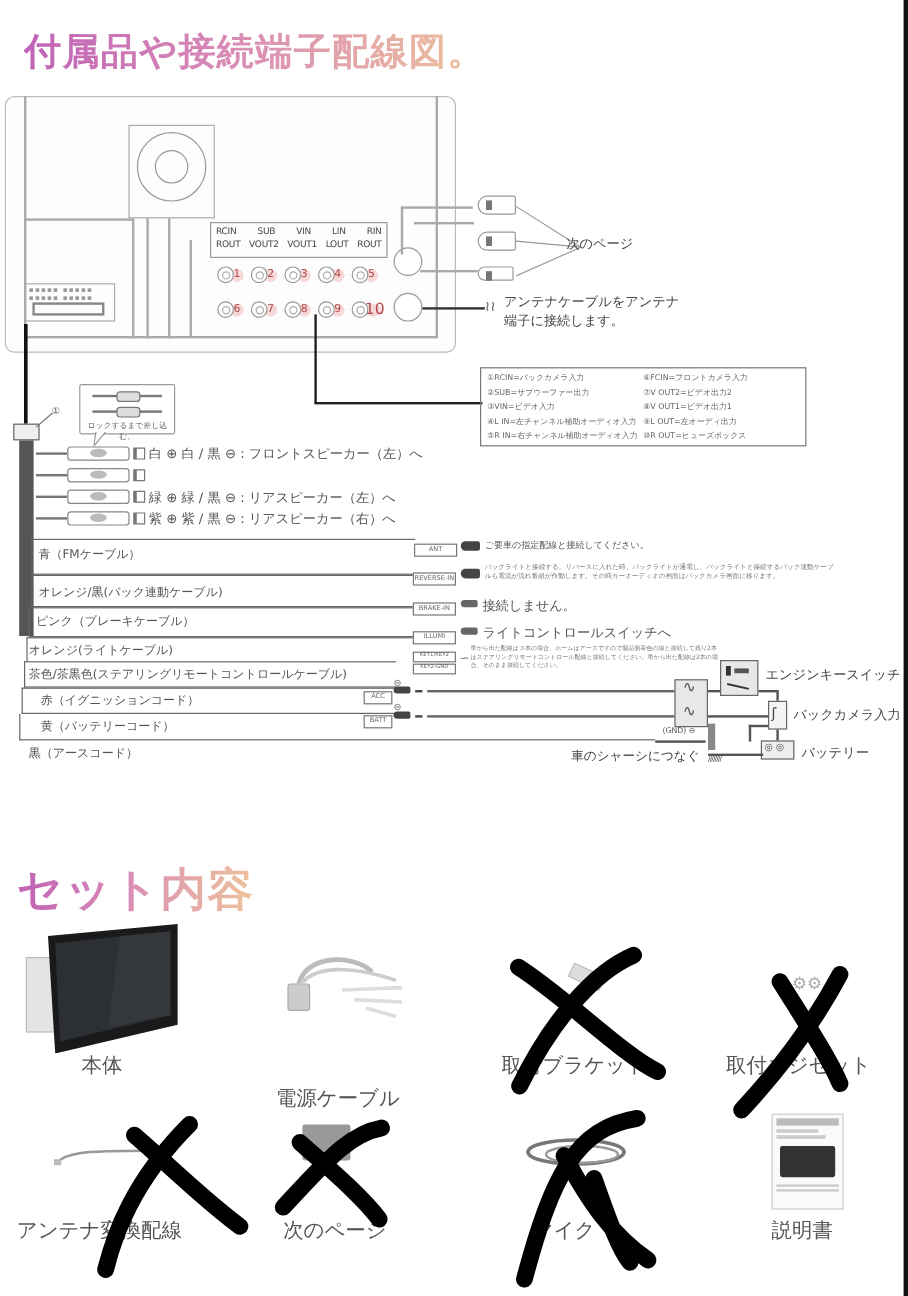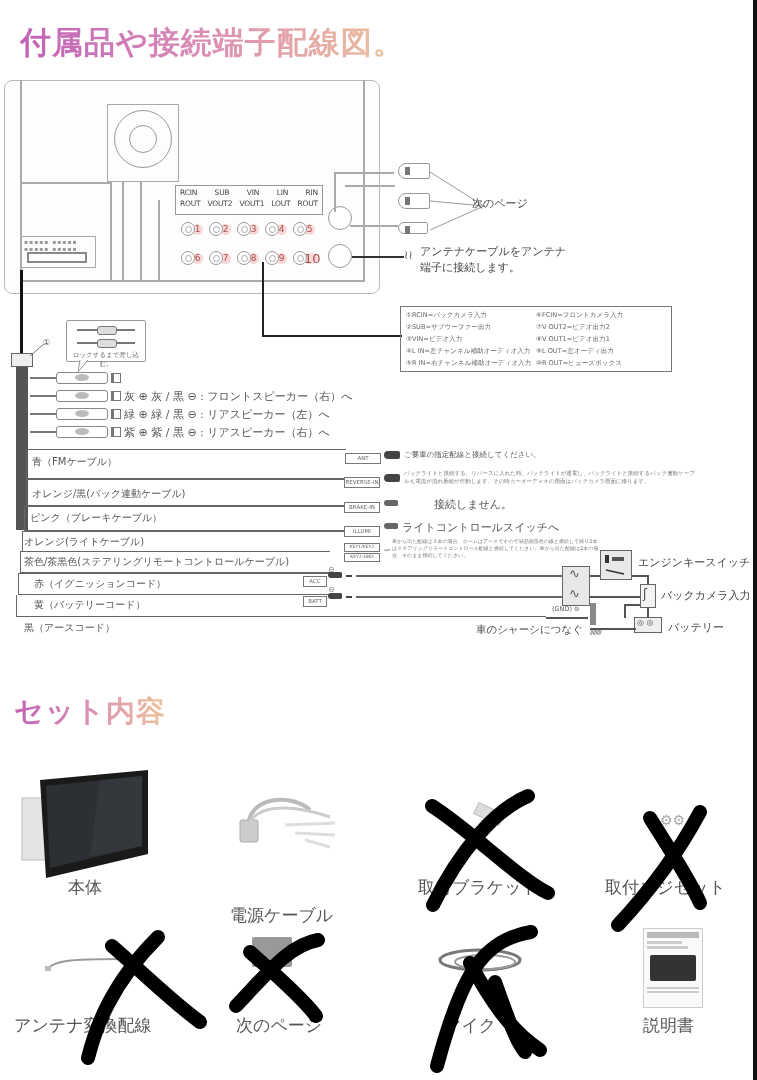--- a/index.html
+++ b/index.html
@@ -6,21 +6,21 @@
   html, body { width: 757px; height: 1080px; background: #ffffff; overflow: hidden; }
   body { position: relative; font-family: "DejaVu Sans", "Liberation Sans", sans-serif; color: #555; }
   .abs { position: absolute; }
   .right-border { position: absolute; left: 753px; top: 0; width: 4px; height: 1080px; background: #111; }
   .title {
     position: absolute; font-weight: bold; letter-spacing: 1px;
     background: linear-gradient(90deg, #c062b6 0%, #d98bb6 45%, #eec39a 100%);
     -webkit-background-clip: text; background-clip: text; color: transparent;
   }
   .title-1 { left: 20px; top: 22px; font-size: 31px; }
-  .title-2 { left: 14px; top: 692px; font-size: 29px; }
+  .title-2 { left: 14px; top: 716px; font-size: 38px; }
 
   
   .unit { left: 4px; top: 80px; width: 376px; height: 214px; border: 1.5px solid #bbb; border-radius: 8px; background: #fdfdfd; }
   .line { position: absolute; background: #aaa; }
   .fanbox { left: 107px; top: 104px; width: 72px; height: 78px; border: 1.5px solid #aaa; }
   .fan { left: 114px; top: 110px; width: 58px; height: 58px; border-radius: 50%; border: 1.5px solid #999; }
   .fan-inner { left: 129px; top: 125px; width: 28px; height: 28px; border-radius: 50%; border: 1.5px solid #999; }
   .label-box { left: 175px; top: 185px; width: 148px; height: 30px; border: 1.5px solid #999; }
   .rca-labels { display: flex; justify-content: space-between; font-size: 7.5px; color: #444; padding: 2px 4px; letter-spacing: -0.2px; }
   .rca-row { position: absolute; display: flex; gap: 6px; }
@@ -210,26 +210,26 @@
   <div class="lock-text">ロックするまで差し込む。</div>
 </div>
 <svg class="abs" style="left:78px;top:360px;" width="14" height="14">
     <polyline points="2,0 0,12 10,0" fill="#fff" stroke="#999" stroke-width="1"></polyline>
   </svg>
 
 <div class="spk-row" style="top:370px;">
   <div class="spk-wire"></div>
     <div class="spk-conn"></div>
     <div class="spk-icon"></div>
+  <span class="spk-text">白 ⊕ 白 / 黒 ⊖ : フロントスピーカー（左）へ</span>
 </div>
 <div class="spk-row" style="top:388px;">
   <div class="spk-wire"></div>
     <div class="spk-conn"></div>
     <div class="spk-icon"></div>
-  <span class="spk-text">灰 ⊕ 灰 / 黒 ⊖ : フロントスピーカー（右）へ</span>
 </div>
 <div class="spk-row" style="top:406px;">
   <div class="spk-wire"></div>
     <div class="spk-conn"></div>
     <div class="spk-icon"></div>
   <span class="spk-text">緑 ⊕ 緑 / 黒 ⊖ : リアスピーカー（左）へ</span>
 </div>
 <div class="spk-row" style="top:424px;">
   <div class="spk-wire"></div>
     <div class="spk-conn"></div>
@@ -257,21 +257,21 @@
 <div class="tag" style="left:345px;top:453px;width:36px;">ANT</div>
 <div class="cap" style="left:384px;top:451px;"></div>
 <div class="note" style="left:404px;top:450px;font-size:7.5px;">ご要車の指定配線と接続してください。</div>
 
 <div class="tag" style="left:344px;top:477px;width:36px;">REVERSE-IN</div>
 <div class="cap" style="left:384px;top:474px;"></div>
 <div class="note note-tiny" style="left:404px;top:469px;width:296px;">バックライトと接続する。リバースに入れた時、バックライトが通電し、バックライトと接続するバック連動ケーブルも電流が流れ番組が作動します。その時カーオーディオの画面はバックカメラ画面に移ります。</div>
 
 <div class="tag" style="left:344px;top:502px;width:36px;">BRAKE-IN</div>
 <div class="cap" style="left:384px;top:500px;width:14px;height:6px;background:#666;"></div>
-<div class="note note-big" style="left:402px;top:497px;margin-left:32px;">接続しません。</div>
+<div class="note note-big" style="left:402px;top:497px;">接続しません。</div>
 
 <div class="tag" style="left:344px;top:526px;width:36px;">ILLUMI</div>
 <div class="cap" style="left:384px;top:523px;width:14px;height:6px;background:#666;"></div>
 <div class="note note-big" style="left:402px;top:520px;">ライトコントロールスイッチへ</div>
 
 <div class="tag" style="left:344px;top:543px;width:36px;height:9px;font-size:4.5px;line-height:6px;">KEY1/KEY2</div>
 <div class="tag" style="left:344px;top:553px;width:36px;height:9px;font-size:4.5px;line-height:6px;">KEY2-GND</div>
 <div class="abs" style="left:383px;top:544px;font-size:10px;color:#777;">∽</div>
 <div class="note note-tiny" style="left:392px;top:538px;width:210px;font-size:5px;line-height:7px;">車から出た配線は３本の場合、ホームはアースですので製品側茶色の線と接続して残り2本はステアリングリモートコントロール配線と接続してください。車から出た配線は2本の場合、そのまま接続してください。</div>
 

